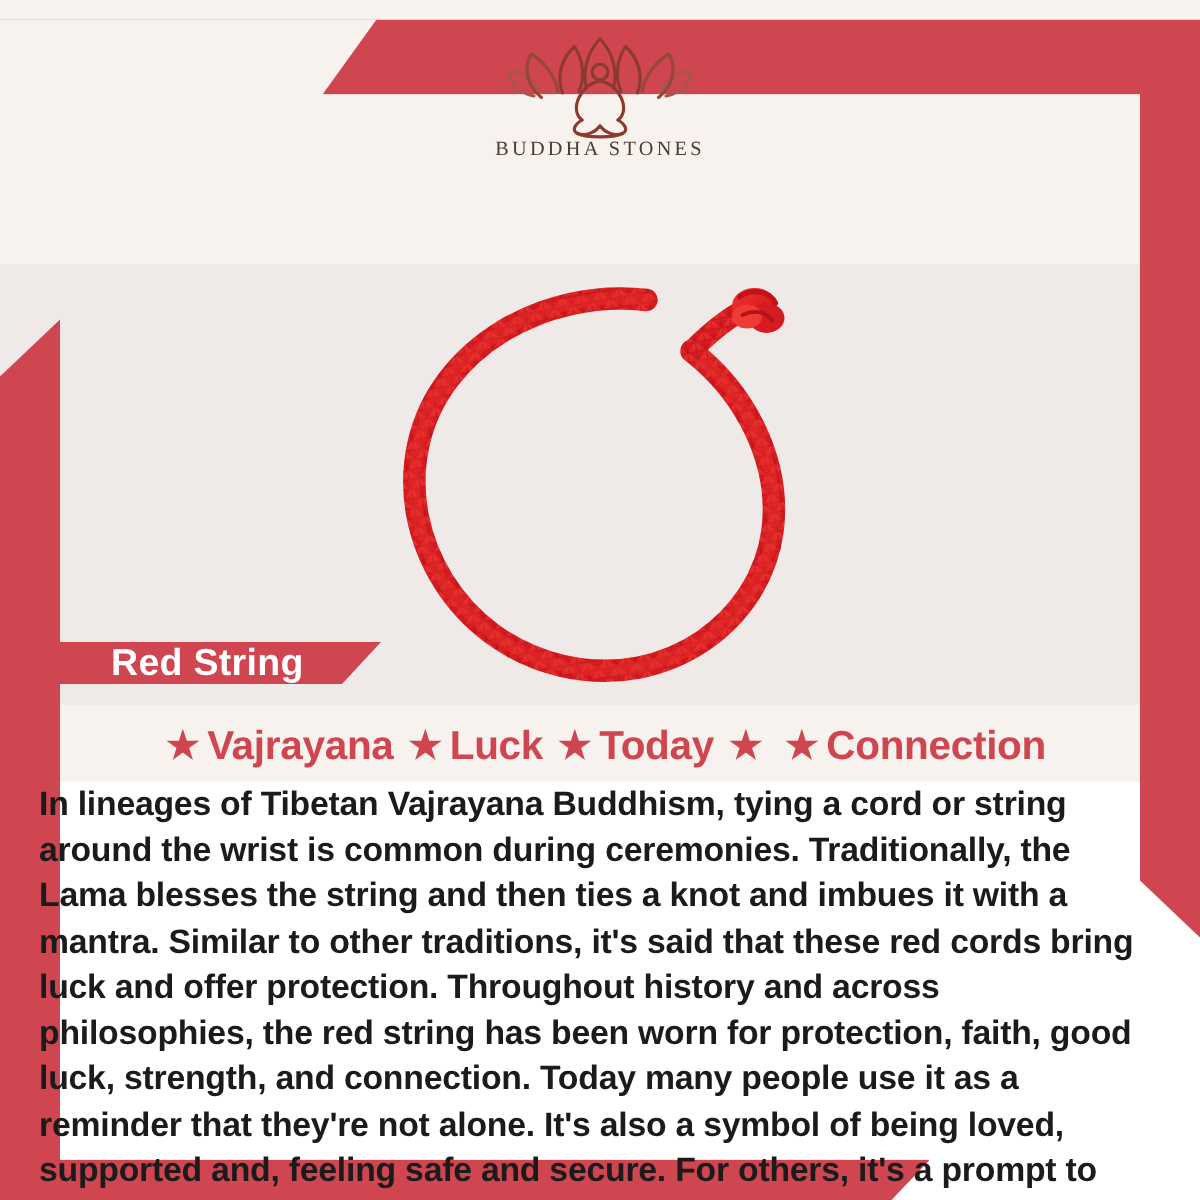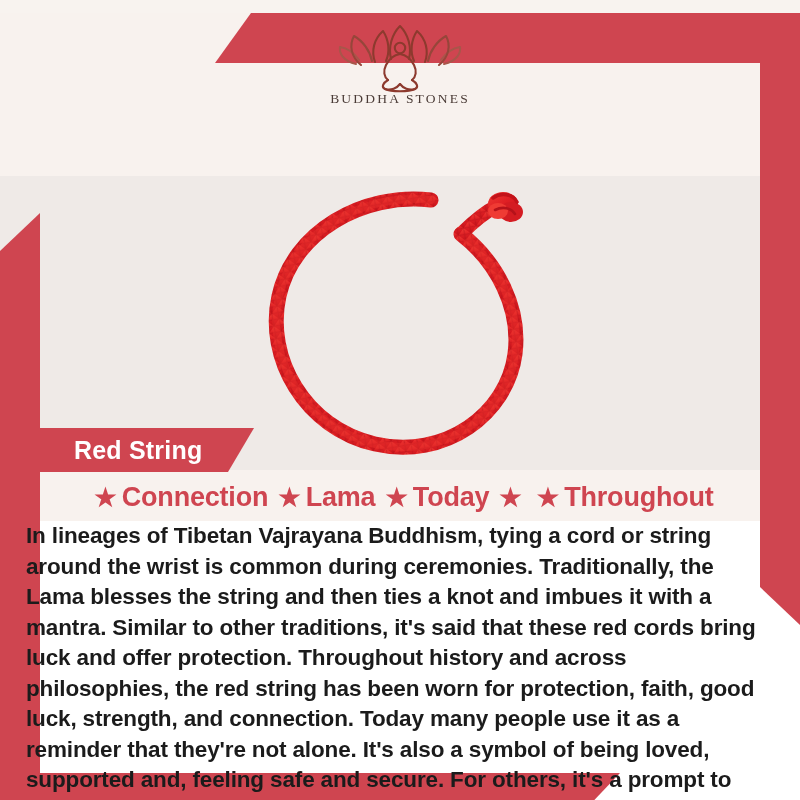--- a/index.html
+++ b/index.html
@@ -90,21 +90,21 @@
 
   
   .product-area {
     position:absolute; left:40px; top:163px; width:720px; height:294px;
     display:flex; align-items:center; justify-content:center;
   }
   .bracelet-svg { display:block; }
 
   
   .ribbon {
-    position:absolute; left:22px; top:415px; width:232px; height:44px;
+    position:absolute; left:22px; top:415px; width:232px; height:28px;
     background:#cf4550;
     clip-path:polygon(0 0, 100% 0, calc(100% - 26px) 100%, 0 100%);
     display:flex; align-items:center;
   }
   .ribbon-text {
     color:#ffffff;
     font-family:"Liberation Sans Narrow","Liberation Sans", sans-serif;
     font-weight:bold;
     font-size:25px;
     letter-spacing:0.2px;
@@ -230,34 +230,34 @@
     </svg>
   </div>
 
   <div class="ribbon">
     <span class="ribbon-text">Red String</span>
   </div>
 
   <div class="features">
     <span class="feature">
       <span class="star">★</span>
+      <span class="flabel">Vajrayana</span>
+    </span>
+    <span class="feature">
+      <span class="star">★</span>
+      <span class="flabel">Luck</span>
+    </span>
+    <span class="feature">
+      <span class="star">★</span>
+      <span class="flabel">Today</span>
+    </span>
+    <span class="feature">
+      <span class="star">★</span>
+    </span>
+    <span class="feature">
+      <span class="star">★</span>
       <span class="flabel">Connection</span>
     </span>
-    <span class="feature">
-      <span class="star">★</span>
-      <span class="flabel">Lama</span>
-    </span>
-    <span class="feature">
-      <span class="star">★</span>
-      <span class="flabel">Today</span>
-    </span>
-    <span class="feature">
-      <span class="star">★</span>
-    </span>
-    <span class="feature">
-      <span class="star">★</span>
-      <span class="flabel">Throughout</span>
-    </span>
   </div>
 
   <p class="body-copy">In lineages of Tibetan Vajrayana Buddhism, tying a cord or string around the wrist is common during ceremonies. Traditionally, the Lama blesses the string and then ties a knot and imbues it with a mantra. Similar to other traditions, it's said that these red cords bring luck and offer protection. Throughout history and across philosophies, the red string has been worn for protection, faith, good luck, strength, and connection. Today many people use it as a reminder that they're not alone. It's also a symbol of being loved, supported and, feeling safe and secure. For others, it's a prompt to stay positive while facing any adversity.</p>
 
 </div>
 
 </body></html>

